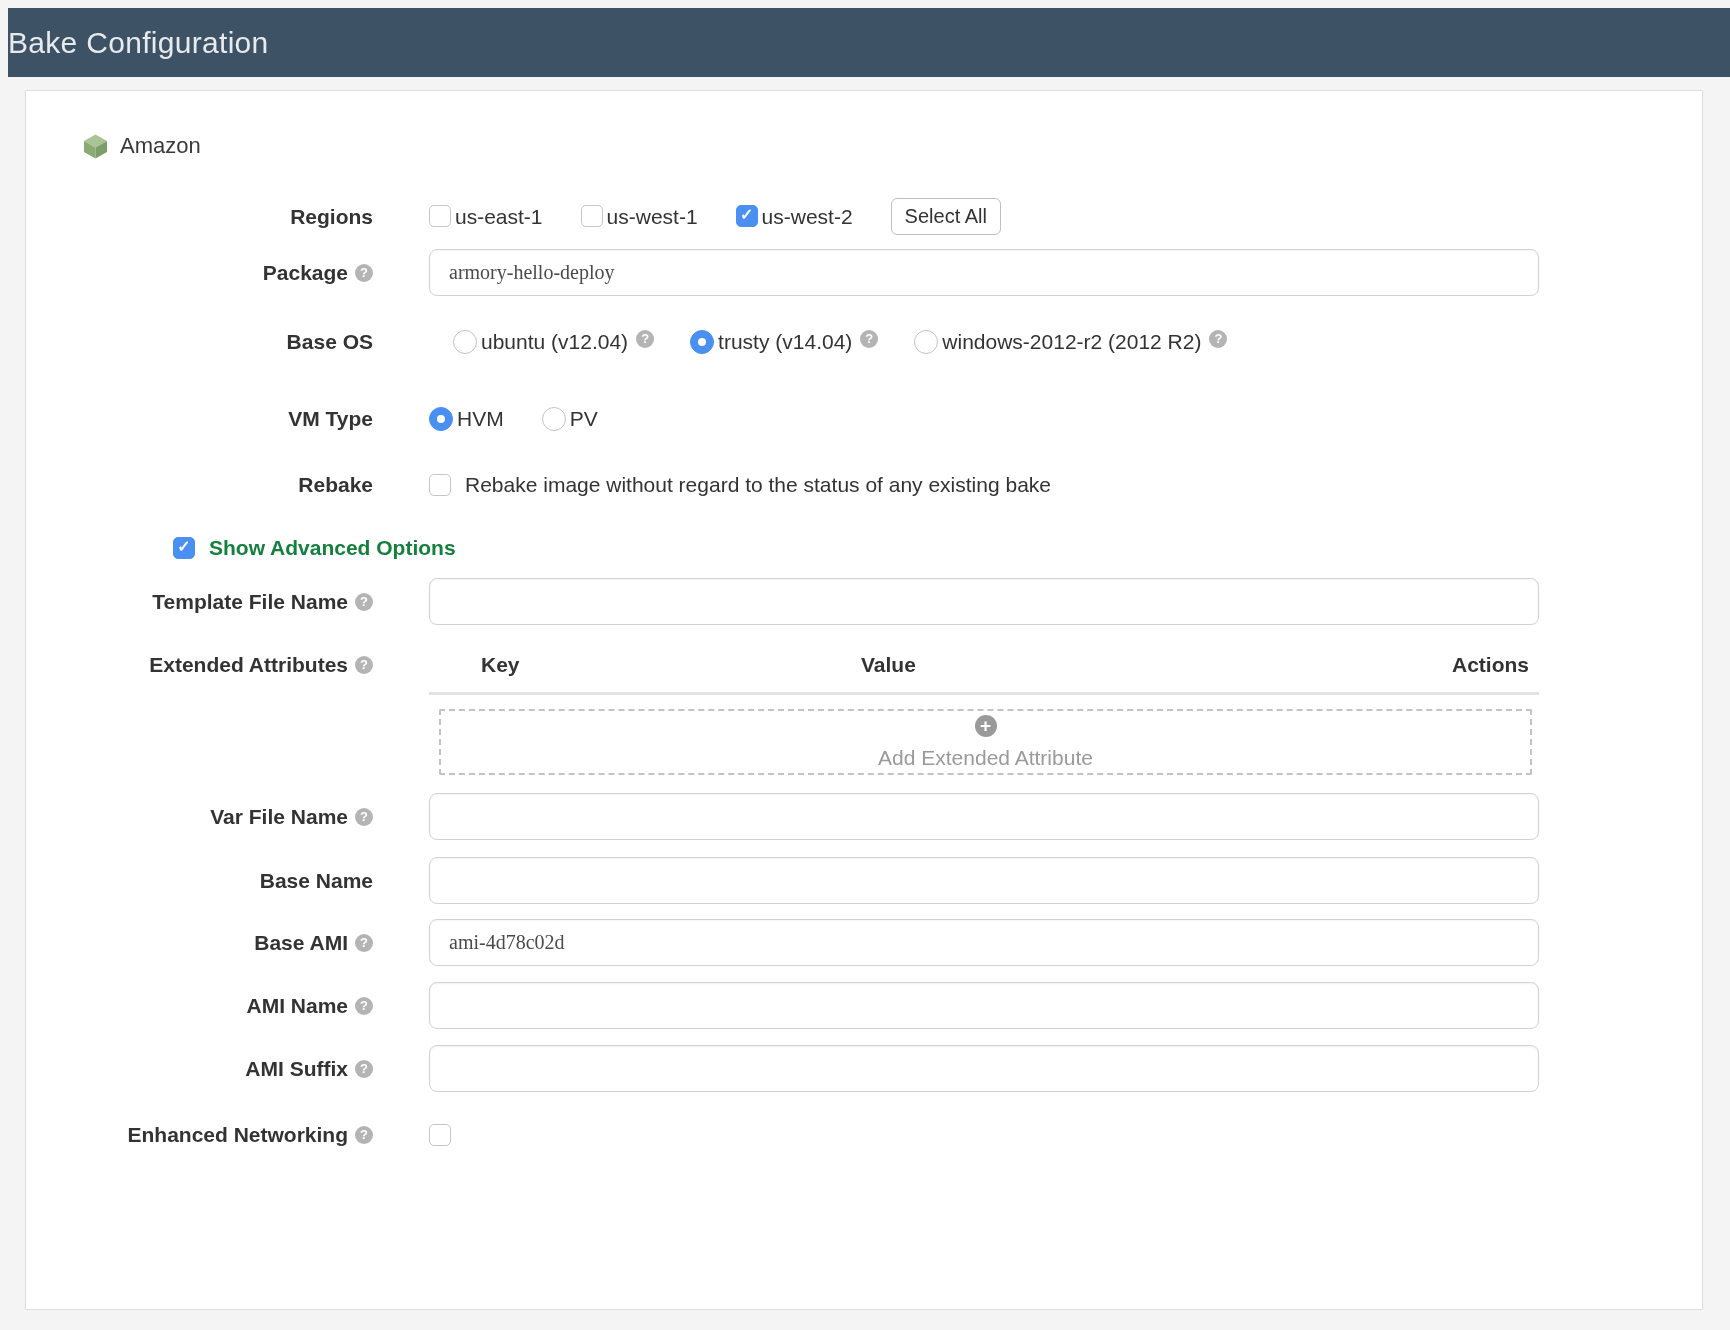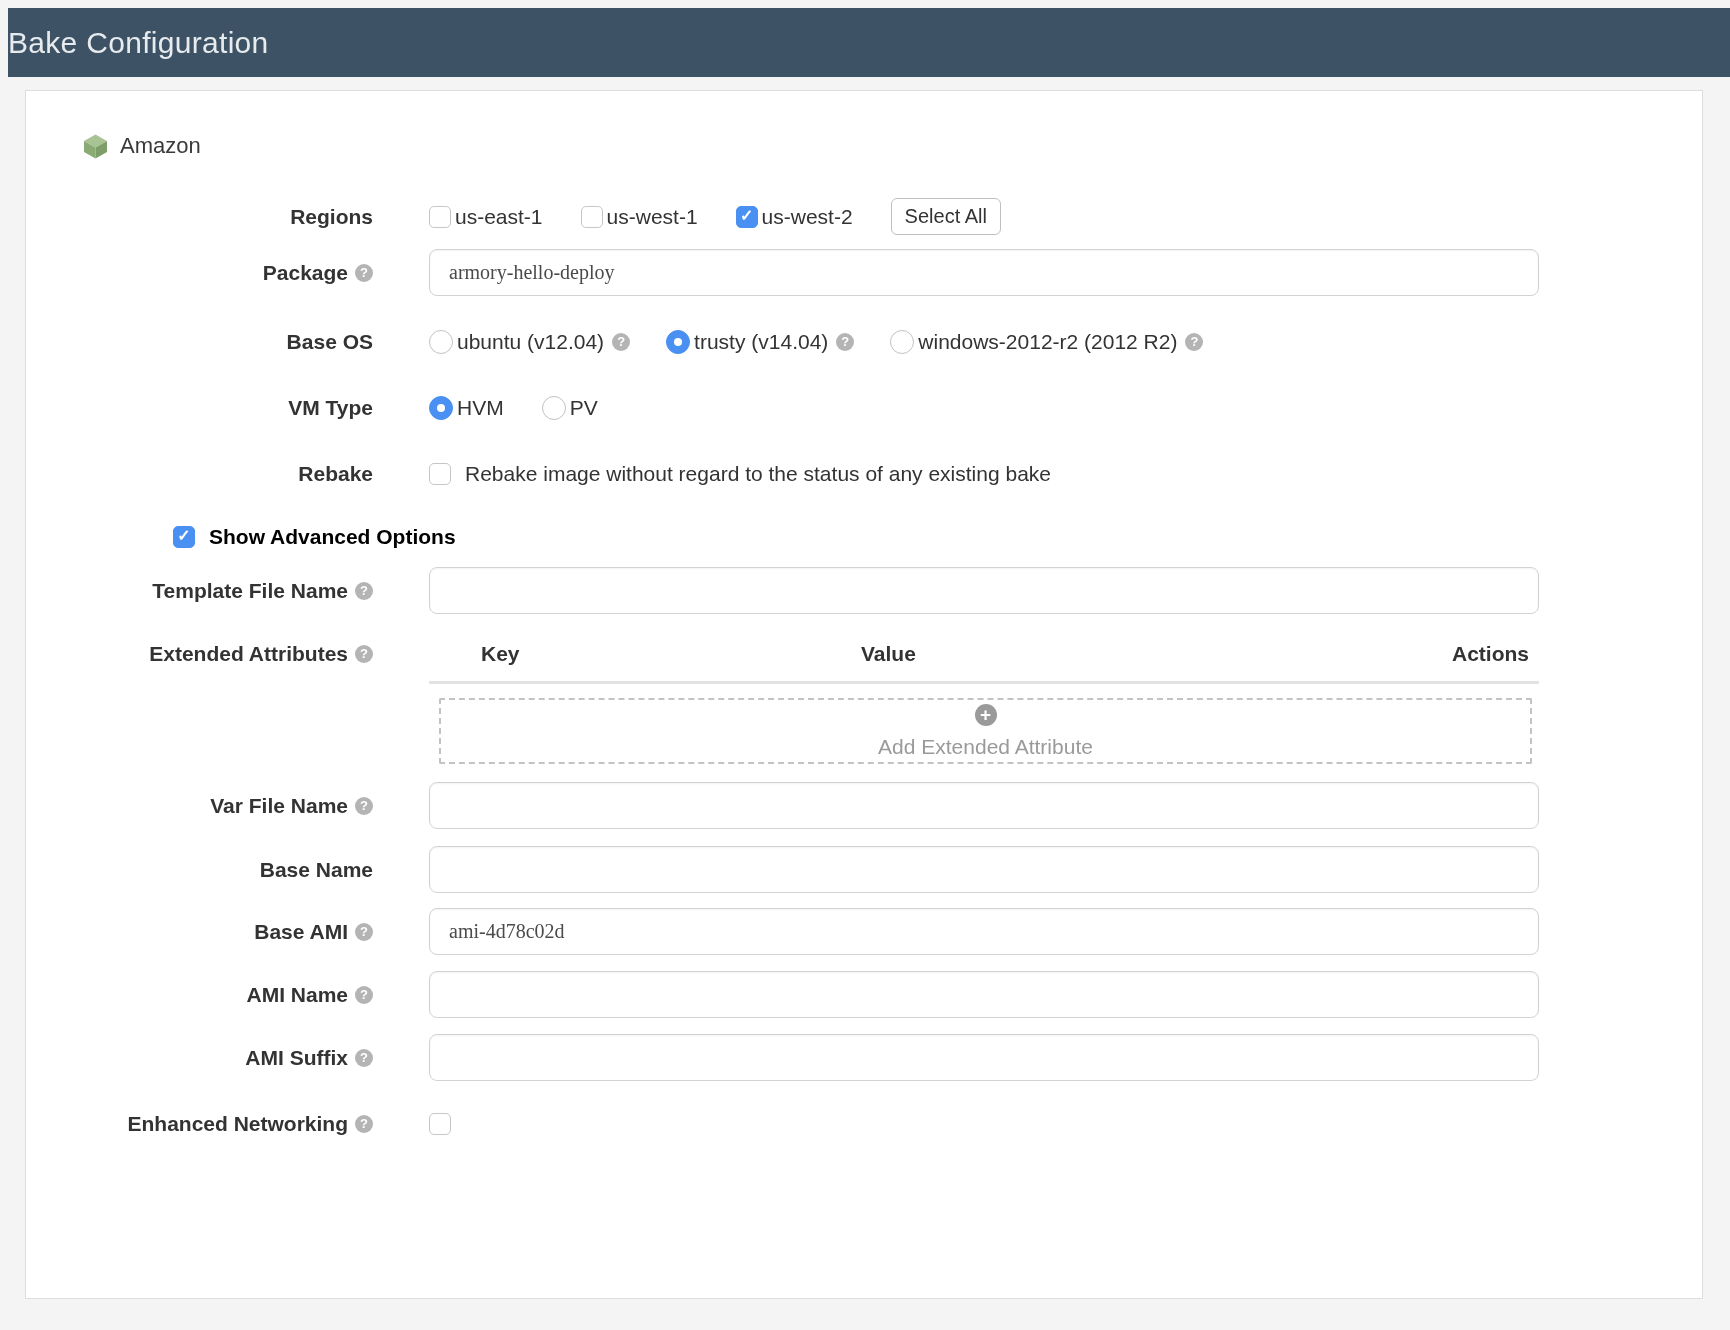--- a/index.html
+++ b/index.html
@@ -65,21 +65,21 @@
   .radio {
     width: 24px; height: 24px; flex: 0 0 24px;
     border: 1px solid #c2c2c2; border-radius: 50%; background: #fff;
     box-sizing: border-box; position: relative;
   }
   .radio.selected { background: #4a90f2; border-color: #4a90f2; }
   .radio.selected::after {
     content: ""; width: 8px; height: 8px; border-radius: 50%; background: #fff;
     position: absolute; top: 50%; left: 50%; transform: translate(-50%, -50%);
   }
-  .opt { display: flex; align-items: center; gap: 4px; font-size: 21px; color: #333; }
+  .opt { display: flex; gap: 4px; font-size: 21px; color: #333; }
   .opt .opt-label { white-space: nowrap; }
   .opt .help { margin-left: 4px; }
   .text-input {
     width: 100%; height: 47px;
     border: 1px solid #d2d2d2; border-radius: 8px;
     font-size: 20px; color: #4a4a4a; padding: 0 19px;
     box-sizing: border-box; font-family: Liberation Serif, serif;
     box-shadow: inset 0 1px 2px rgba(0,0,0,0.05);
     outline: none; background: #fff;
   }
@@ -113,25 +113,25 @@
   }
   .plus-icon::after {
     content: "+"; color: #fff; font-size: 19px; font-weight: 700;
     position: absolute; top: 50%; left: 50%; transform: translate(-50%, -55%);
     line-height: 1;
   }
   
   .r-provider  { margin-bottom: 28px; height: 40px; }
   .r-regions   { margin-bottom: 10px; height: 45px; }
   .r-package   { margin-bottom: 28px; }
-  .r-baseos    { margin-bottom: 30px; height: 36px; }
+  .r-baseos    { margin-bottom: 41px; height: 36px; gap: 24px; }
   .r-vmtype    { margin-bottom: 30px; height: 36px; }
   .r-rebake    { margin-bottom: 30px; height: 36px; }
   .r-advanced  { margin-bottom: 15px; margin-left: 147px; height: 30px; display: flex; align-items: center; gap: 14px; }
-  .r-advanced .adv-label { font-size: 21px; font-weight: 700; color: #000000; }
+  .r-advanced .adv-label { font-size: 21px; font-weight: 700; color: #15803d; }
   .r-template  { margin-bottom: 25px; }
   .r-extattr   { margin-bottom: 18px; }
   .r-varfile   { margin-bottom: 17px; }
   .r-basename  { margin-bottom: 15px; }
   .r-baseami   { margin-bottom: 16px; }
   .r-aminame   { margin-bottom: 16px; }
   .r-amisuffix { margin-bottom: 29px; }
   .r-enhanced  { height: 28px; }
   .group-gap-38 > .opt { margin-right: 38px; }
   .group-gap-36 > .opt { margin-right: 36px; }

